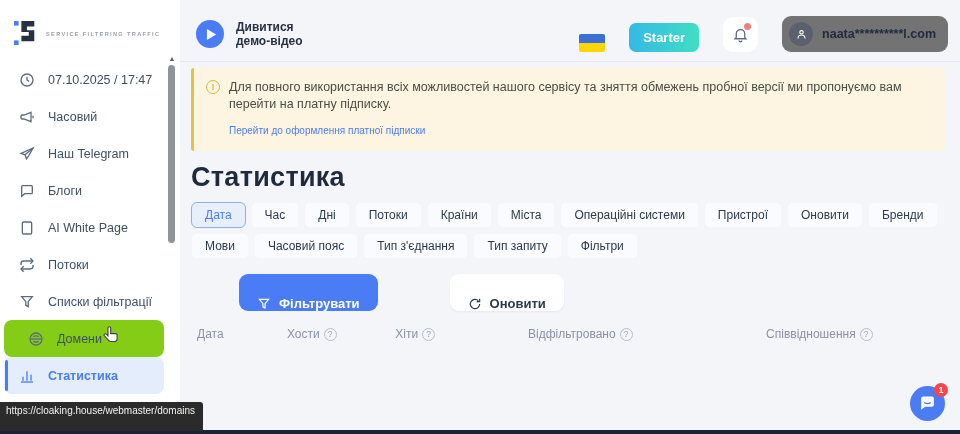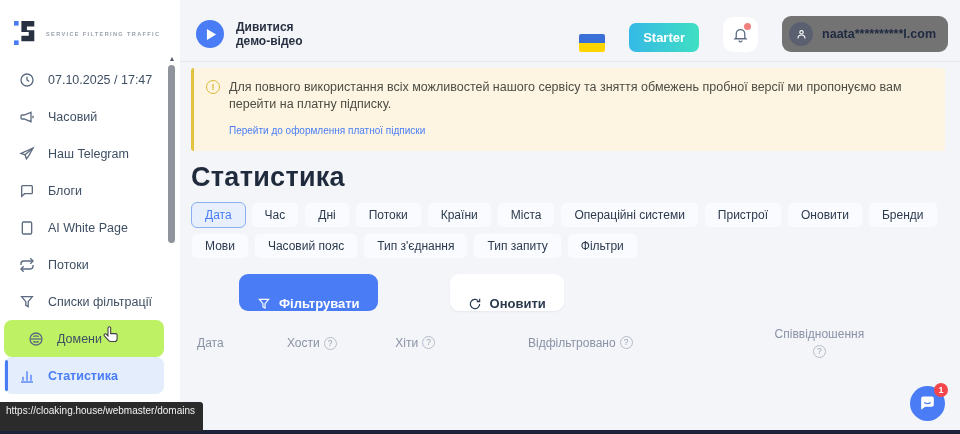--- a/index.html
+++ b/index.html
@@ -9,21 +9,21 @@
   
   .sidebar { position:absolute; left:0; top:0; width:180px; height:434px; background:#fff; z-index:2; }
   .logo { display:flex; align-items:center; gap:8px; padding:11px 0 0 14px; height:55px; }
   .logo-text .brand { font-size:15.5px; font-weight:bold; letter-spacing:.2px; }
   .logo-text .brand .dark { color:#273142; }
   .logo-text .brand .blue { color:#4a7df5; }
   .logo-text .tagline { font-size:5.6px; letter-spacing:1.35px; color:#9aa1ad; margin-top:2px; font-weight:bold; }
   .nav { padding:6px 16px 0 4px; }
   .nav-item { position:relative; display:flex; align-items:center; gap:13px; height:37px; padding-left:15px; border-radius:8px; font-size:12.5px; color:#3f4f63; cursor:pointer; }
   .nav-item svg { width:16px; height:16px; flex:0 0 16px; stroke:#5c6b80; }
-  .nav-item.hovered { background:#bef264;padding-left:24px; }
+  .nav-item.hovered { background:#84cc16;padding-left:24px; }
   .nav-item.active { background:#e3edfc; color:#4a7df5; font-weight:bold; }
   .nav-item.active svg { stroke:#4a7df5; }
   .nav-item.active::before { content:""; position:absolute; left:1px; top:3px; bottom:3px; width:3px; border-radius:2px; background:#4a7df5; }
 
   
   .scrollbar { position:absolute; right:3px; top:55px; bottom:6px; width:10px; }
   .scroll-arrow { position:absolute; left:0; width:10px; height:8px; font-size:7px; line-height:8px; text-align:center; color:#555c66; }
   .scroll-arrow.up { top:0; }
   .scroll-arrow.down { bottom:0; }
   .scroll-thumb { position:absolute; left:1px; top:10px; width:7px; height:178px; background:#8f949c; border-radius:4px; }
@@ -58,21 +58,21 @@
   .tab.active { background:#e7effc; border:1px solid #8ab0f2; color:#4a7df5; }
   .actions { margin-top:15px; display:flex; gap:24px; }
   .btn { display:flex; align-items:flex-end; gap:8px; border:none; border-radius:9px; font-size:13px; font-weight:bold; padding:0 18px; height:37px; cursor:pointer; font-family:inherit;margin-left:48px; }
   .btn-filter { background:#4a7df5; color:#fff; }
   .btn-filter svg { width:14px; height:14px; stroke:#fff; }
   .btn-refresh { background:#fff; color:#2c3a4e; box-shadow:0 1px 2px rgba(40,50,80,.06); }
   .btn-refresh svg { width:14px; height:14px; stroke:#2c3a4e; }
   .thead { margin-top:16px; display:flex; align-items:center; font-size:12px; color:#8b92a6; }
   .th { display:flex; align-items:center; justify-content:center; gap:4px; }
   .th.c1 { width:70px; justify-content:flex-start; padding-left:6px; }
-  .th.c2 { width:105px;align-items:flex-end; } .th.c3 { width:105px; } .th.c4 { width:230px; } .th.c5 { width:255px;flex-direction:column; }
+  .th.c2 { width:105px;align-items:flex-end; } .th.c3 { width:105px; } .th.c4 { width:230px; } .th.c5 { width:255px; }
   .help { width:13px; height:13px; border:1px solid #b6bcc9; border-radius:50%; font-size:8.5px; line-height:11px; text-align:center; color:#9aa1b2; cursor:pointer; }
   .empty-row { margin-top:10px; background:#fff; border-radius:6px; height:40px; display:flex; align-items:center; justify-content:center; font-size:13px; color:#39465c; }
 
   
   .status-tooltip { position:absolute; left:0; bottom:3px; background:#2b2b2b; color:#f2f2f2; font-size:10px; padding:3px 8px 15px 6px; border-radius:0 3px 0 0; z-index:5; }
   .chat-fab { position:absolute; right:15px; bottom:13px; width:35px; height:35px; border-radius:50%; background:#4a7df5; display:flex; align-items:center; justify-content:center; cursor:pointer; z-index:5; }
   .chat-fab svg { width:19px; height:19px; }
   .chat-badge { position:absolute; top:-3px; right:-3px; width:14px; height:14px; background:#f4464b; border-radius:50%; color:#fff; font-size:9px; font-weight:bold; text-align:center; line-height:14px; }
   .bottom-strip { position:absolute; left:0; bottom:0; width:960px; height:4px; background:#1b2338; z-index:4; }
   .mouse-cursor { position:absolute; left:101px; top:325px; width:20px; height:20px; z-index:6; pointer-events:none; }

